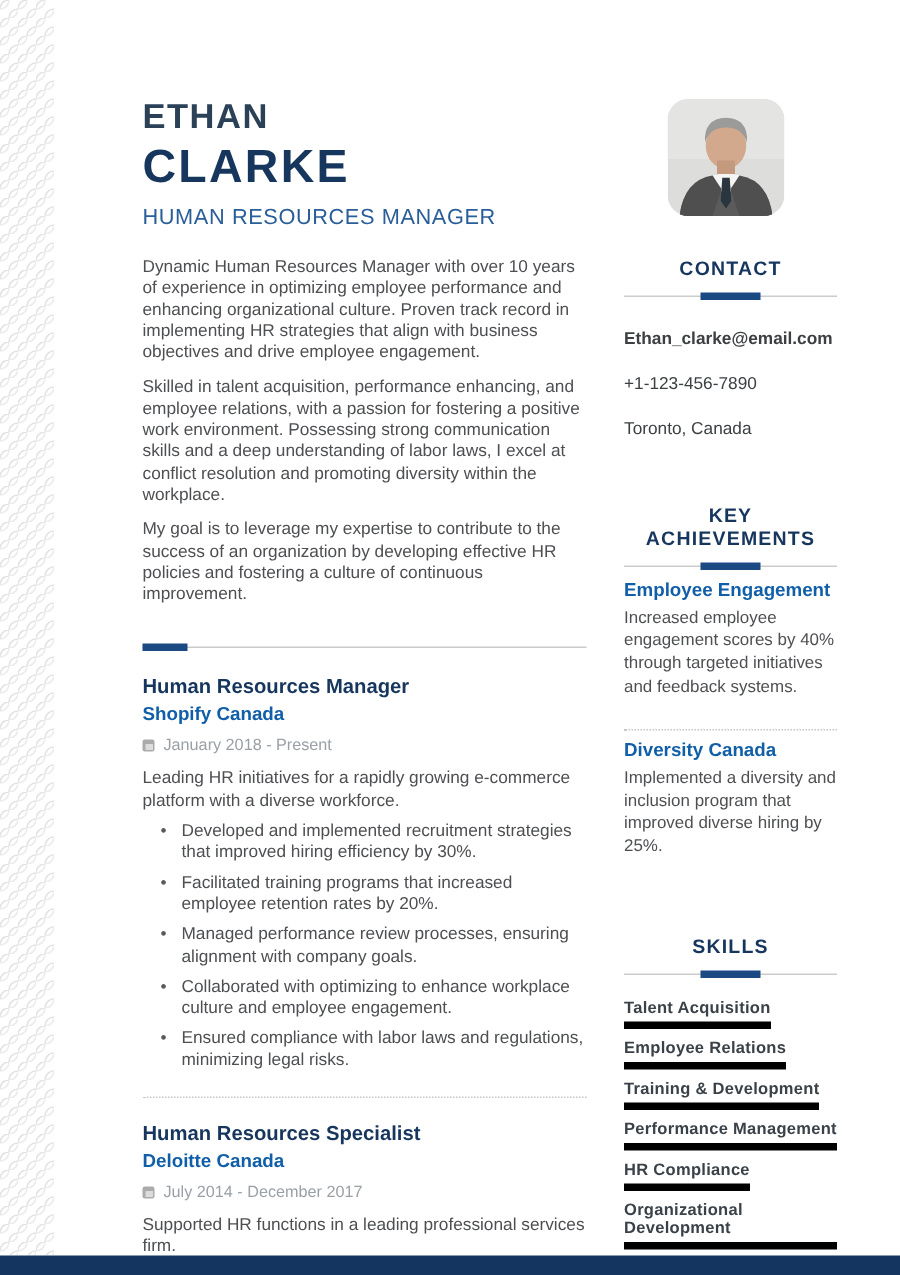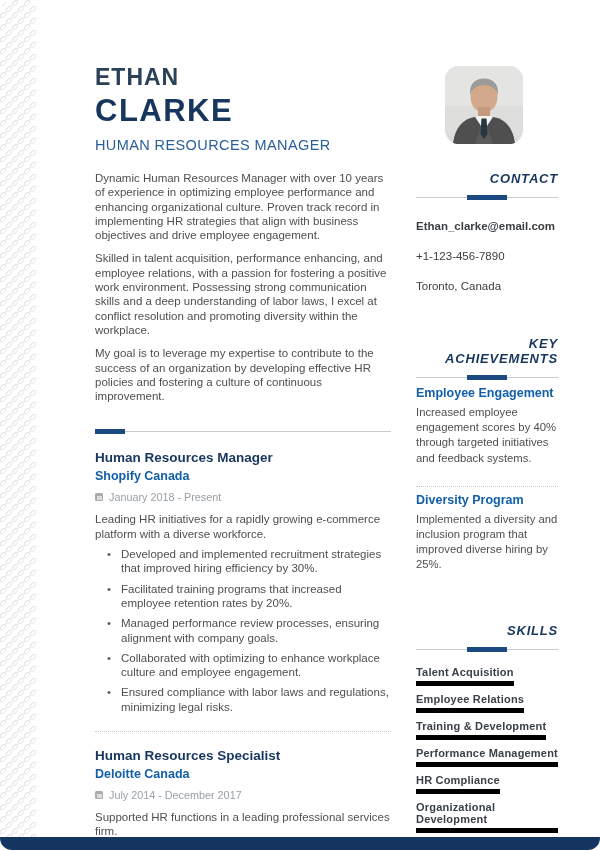--- a/index.html
+++ b/index.html
@@ -1,20 +1,20 @@
 <!DOCTYPE html>
 <html><head>
 <meta charset="utf-8">
 <style>
   * { margin:0; padding:0; box-sizing:border-box; }
   html,body { background:#ffffff; }
   body { font-family:"Liberation Sans", sans-serif; }
   .page {
     position:relative; width:600px; height:850px; background:#ffffff;
-    overflow:hidden; margin:0 auto;border-radius:12px;
+    overflow:hidden; margin:0 auto;
   }
   .edge-pattern { position:absolute; left:0; top:0; }
   .bottom-bar { position:absolute; left:0; bottom:0; width:600px; height:13px; background:#14355f; }
 
   
   .header { display:flex; justify-content:space-between; align-items:flex-start;
     padding:64px 77px 0 95px; }
   .first-name { font-size:23px; font-weight:600; letter-spacing:1px; color:#2b4158; }
   .last-name  { font-size:31px; font-weight:800; letter-spacing:1.5px; color:#17365d; margin-top:2px; }
   .job-title  { font-size:14.5px; font-weight:500; letter-spacing:0.4px; color:#295e99; margin-top:8px; }
@@ -23,21 +23,21 @@
   
   .main { display:flex; justify-content:space-between; padding:18px 42px 0 95px; }
   .col-left  { width:296px; }
   .col-right { width:142px; }
 
   
   .summary p { font-size:11.5px; line-height:14.3px; color:#4d4f52; margin-bottom:9px; }
 
   
   .sec-h { font-size:14px; font-weight:700; letter-spacing:0.8px; color:#17365d; }
-  .sec-h.center { text-align:right; font-size:13px;font-style:italic; }
+  .sec-h.center { text-align:center; font-size:13px; }
   .sec-line { position:relative; height:5px; margin-top:9px; }
   .sec-line::before { content:""; position:absolute; left:0; right:0; top:2px; height:1px; background:#c9cbcd; }
   .seg { position:absolute; top:0; height:5px; background:#1b4a83; }
   .seg.at-left { left:0; width:30px; }
   .seg.at-center { left:50%; width:40px; margin-left:-20px; }
 
   
   .experience { margin-top:26px; }
   .job { margin-top:16px; }
   .job-name { font-size:13.5px; font-weight:700; color:#17365d; }
@@ -168,21 +168,21 @@
         <h2 class="sec-h center">KEY ACHIEVEMENTS</h2>
         <div class="sec-line">
           <div class="seg at-center"></div>
         </div>
         <div>
           <div class="ach-title">Employee Engagement</div>
           <p class="ach-text">Increased employee engagement scores by 40% through targeted initiatives and feedback systems.</p>
         </div>
         <div class="dotted-sm"></div>
         <div>
-          <div class="ach-title">Diversity Program</div>
+          <div class="ach-title">Diversity Canada</div>
           <p class="ach-text">Implemented a diversity and inclusion program that improved diverse hiring by 25%.</p>
         </div>
       </section>
 
       <section class="r-section skills">
         <h2 class="sec-h center">SKILLS</h2>
         <div class="sec-line">
           <div class="seg at-center"></div>
         </div>
         <div class="skill-list">

